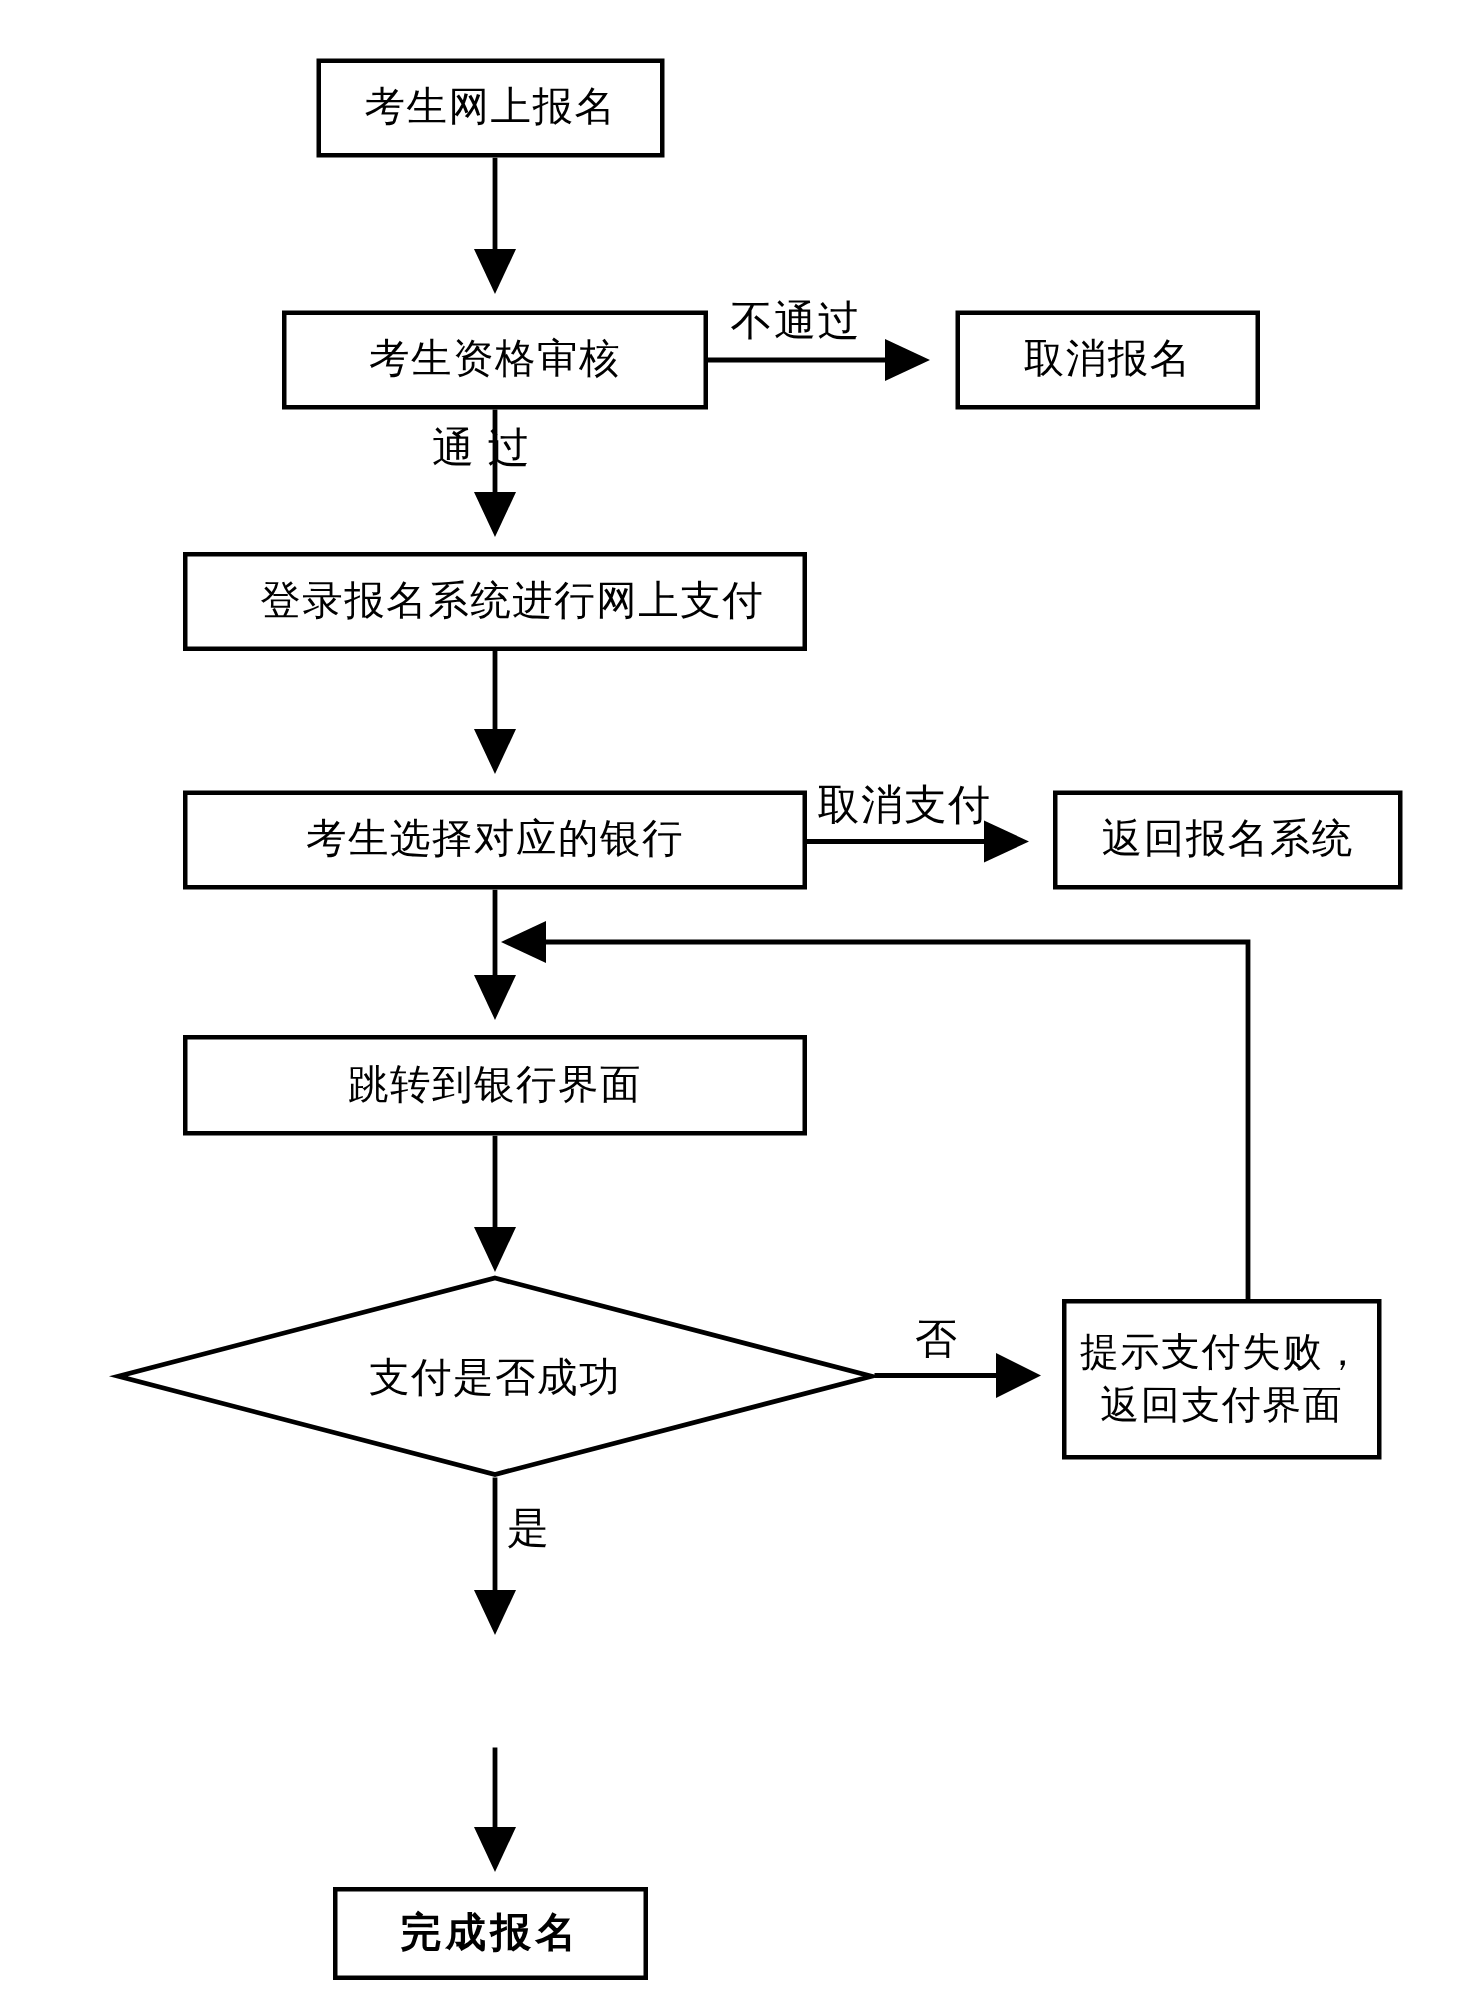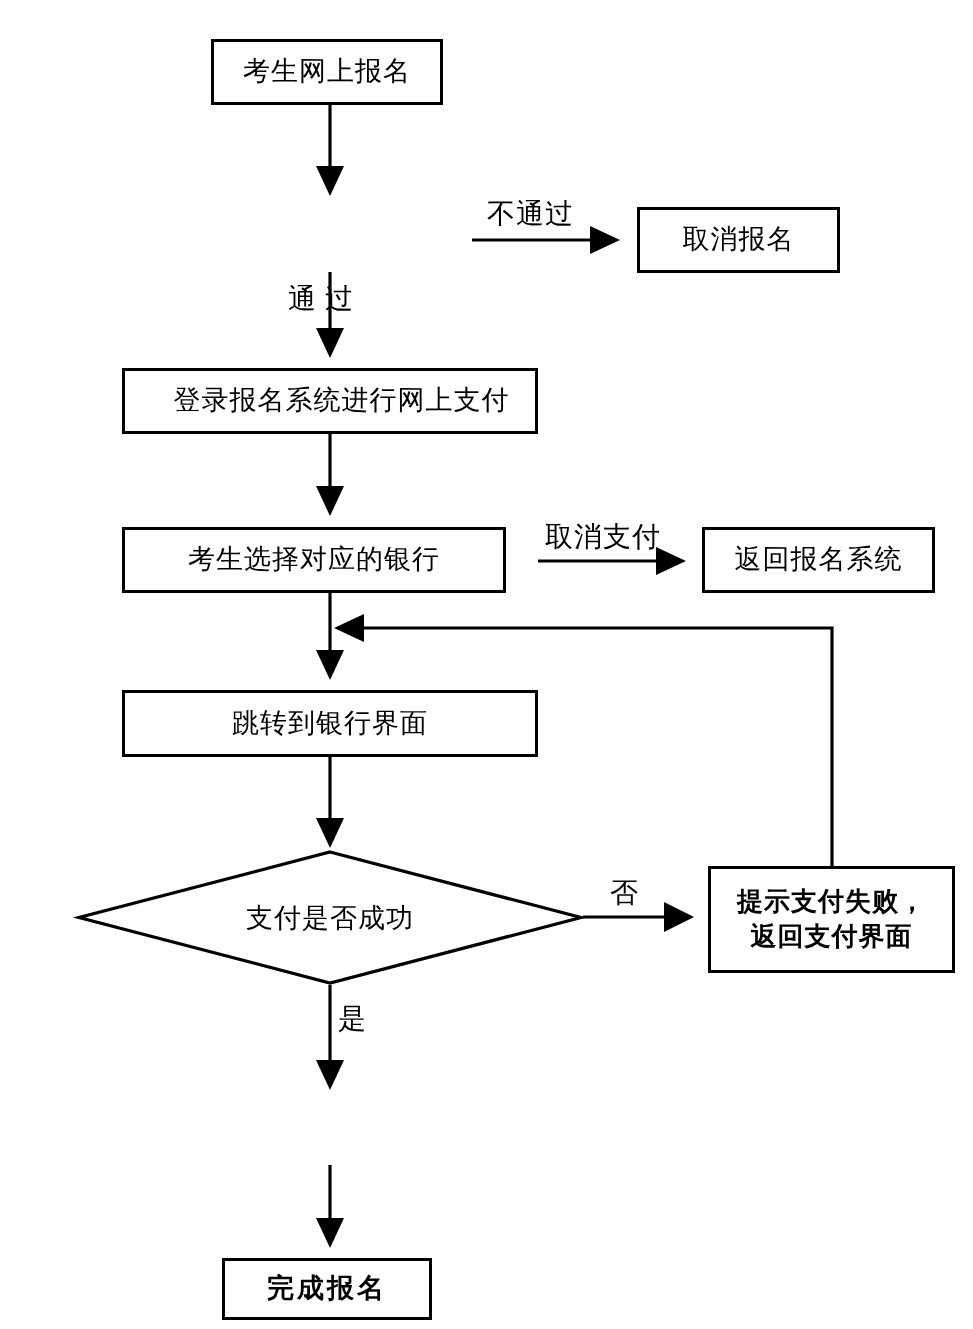--- a/index.html
+++ b/index.html
@@ -125,39 +125,40 @@
 
     <line x1="330" y1="985" x2="330" y2="1070"></line>
     <polygon points="330,1090 316,1060 344,1060"></polygon>
 
     <line x1="330" y1="1165" x2="330" y2="1228"></line>
     <polygon points="330,1248 316,1218 344,1218"></polygon>
   </svg>
 
   <div class="node" style="left:211px; top:39px; width:232px; height:66px;">考生网上报名</div>
 
+  <div class="node" style="left:188px; top:207px; width:284px; height:66px;">考生资格审核</div>
 
   <div class="node" style="left:637px; top:207px; width:203px; height:66px;">取消报名</div>
 
   <div class="node" style="left:122px; top:368px; width:416px; height:66px;padding-left:23px;">登录报名系统进行网上支付</div>
 
-  <div class="node" style="left:122px; top:527px; width:384px; height:66px;">考生选择对应的银行</div>
+  <div class="node" style="left:122px; top:527px; width:416px; height:66px;">考生选择对应的银行</div>
 
   <div class="node" style="left:702px; top:527px; width:233px; height:66px;">返回报名系统</div>
 
   <div class="node" style="left:122px; top:690px; width:416px; height:67px;">跳转到银行界面</div>
 
   <div class="diamond-wrap" style="left:77px; top:850px; width:506px; height:135px;">
     <svg viewBox="0 0 506 135" width="506" height="135" xmlns="http://www.w3.org/2000/svg">
       <polygon points="253,2 504,67.5 253,133 2,67.5" fill="#ffffff" stroke="#000000" stroke-width="3.2"></polygon>
     </svg>
     <div class="diamond-label">支付是否成功</div>
   </div>
 
-  <div class="node two-line" style="left:708px; top:866px; width:247px; height:107px;font-weight:bold;">提示支付失败，
+  <div class="node two-line" style="left:708px; top:866px; width:213px; height:107px;">提示支付失败，
 返回支付界面</div>
 
 
   <div class="node emph" style="left:222px; top:1258px; width:210px; height:62px;">完成报名</div>
 
   <div class="edge-label" style="left:487px; top:195px;">不通过</div>
 
   <div class="edge-label" style="left:288px; top:280px;">通 过</div>
 
   <div class="edge-label" style="left:545px; top:518px;">取消支付</div>

